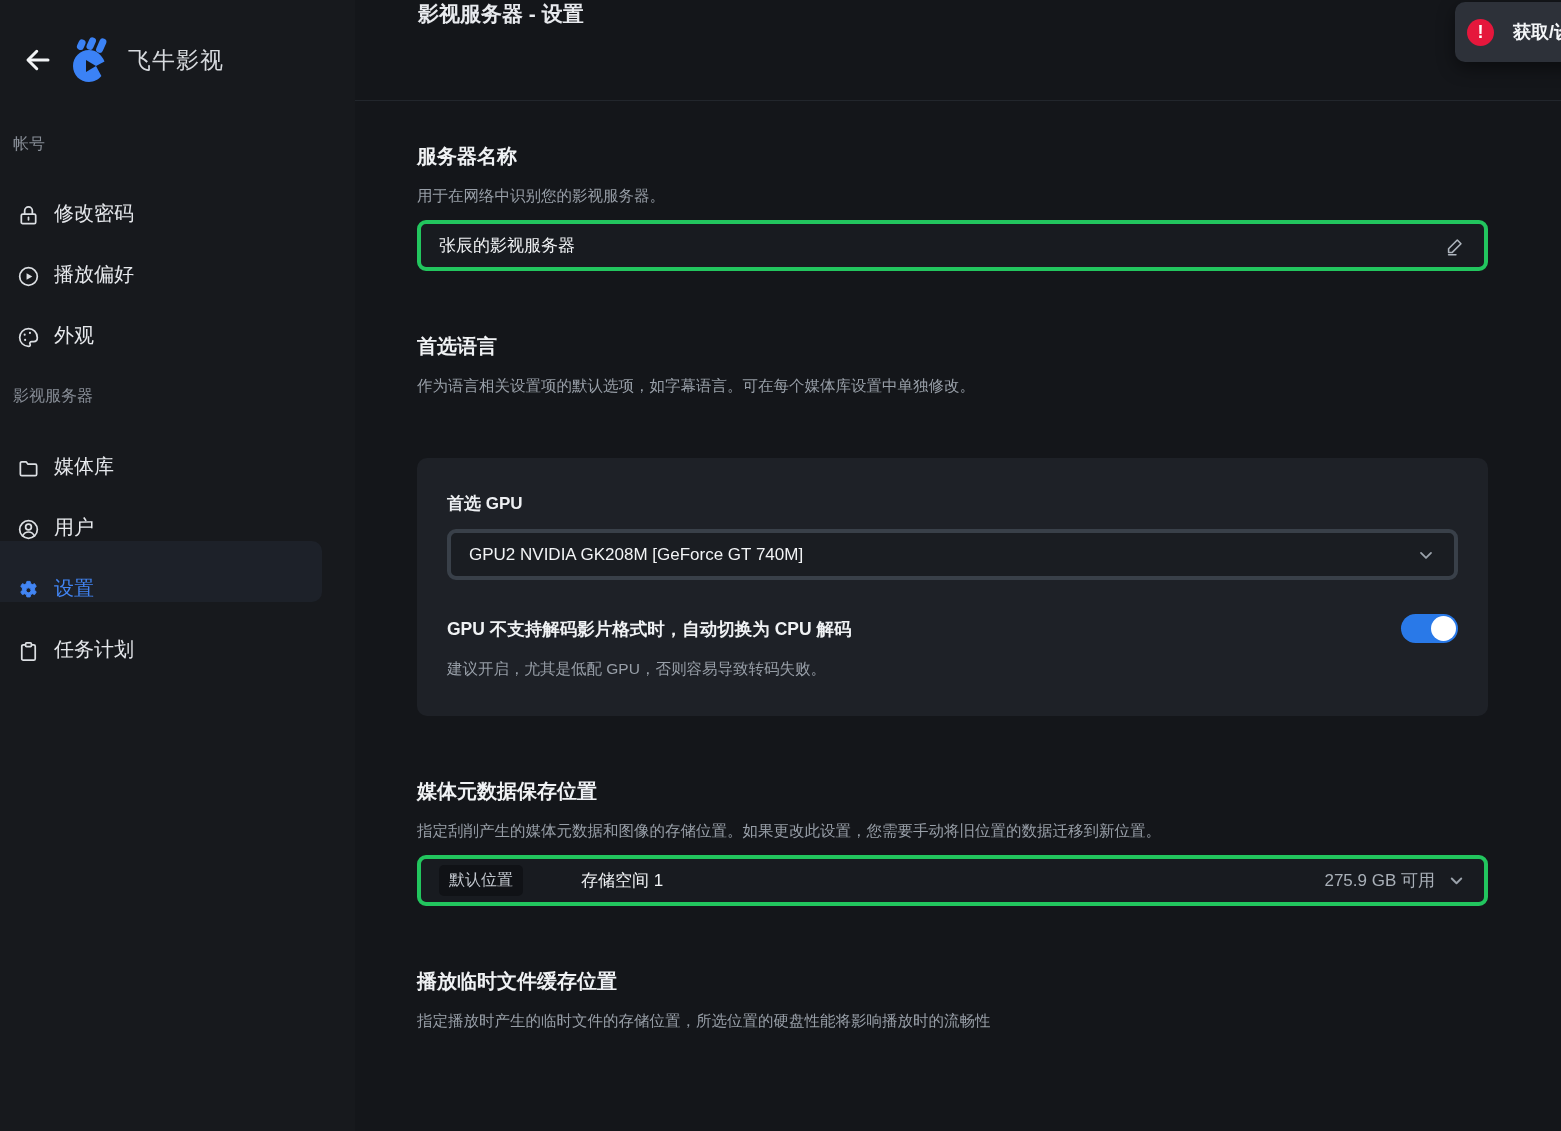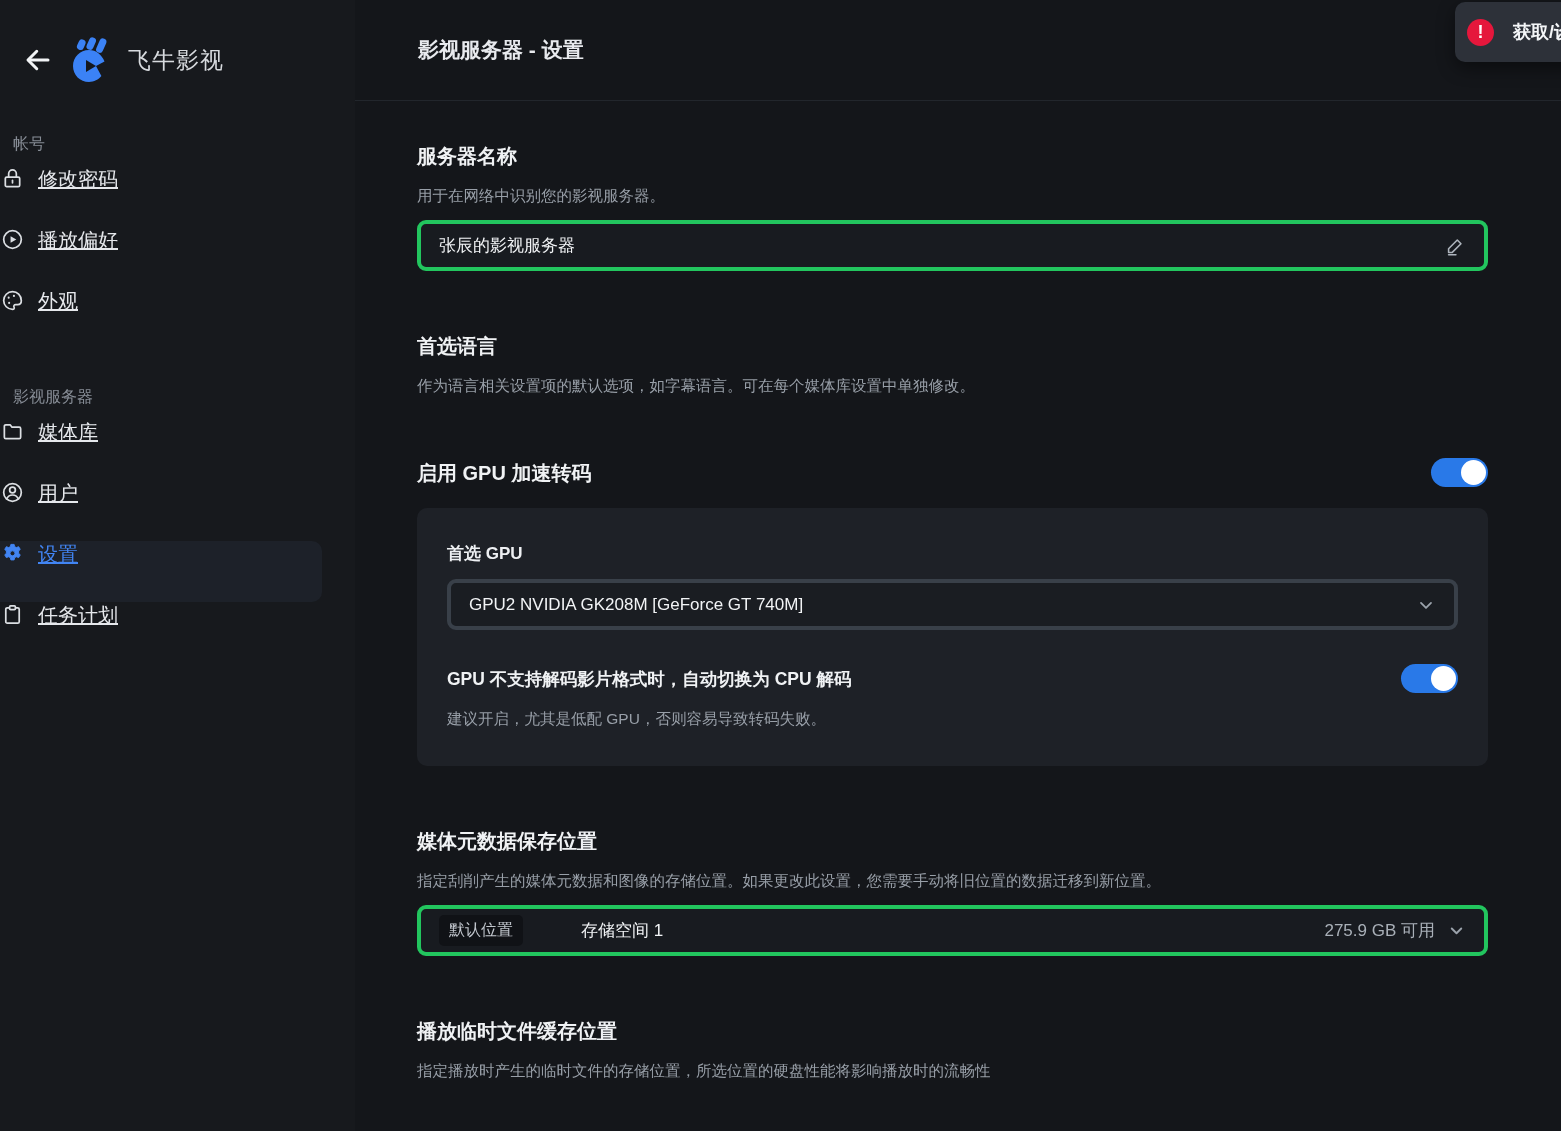--- a/index.html
+++ b/index.html
@@ -27,39 +27,38 @@
     cursor: pointer; color: #f2f4f6;
   }
   .logo-mark { margin-left: 8px; display: flex; align-items: center; }
   .app-name { margin-left: 16px; font-size: 23px; color: #d7dade; letter-spacing: 1px; }
 
   .side-label {
     color: #878d96; font-size: 16px;
     padding: 0 0 0 13px; margin-top: 12px; margin-bottom: 10px;
     height: 24px; line-height: 24px;
   }
-  .side-group-gap { margin-top: 36px; }
+  .side-group-gap { margin-top: 36px; font-family: Liberation Mono, monospace; }
   .side-item {
-    height: 61px; display: flex; align-items: flex-start;
-    cursor: pointer;
+    height: 61px; display: flex; align-items: flex-end;
+    padding-left: 16px; cursor: pointer;
     color: #e6e8ec; font-size: 20px;
     width: 322px;
     border-radius: 0 10px 10px 0;
-    text-decoration: underline;
   }
   .side-item .icn { width: 24px; height: 24px; margin-right: 14px; display: flex; align-items: center; justify-content: center; }
   .side-item.active { background: #1d2129; color: #4285f4; }
   .side-item svg { stroke: #dcdfe3; }
   .side-item.active svg { stroke: #4285f4; }
 
   
   .main { flex: 1; display: flex; flex-direction: column; background: #14161a; position: relative; }
   .main-header {
     height: 101px; flex-shrink: 0;
-    display: flex; align-items: center;
+    display: flex; align-items: flex-start;
     padding-left: 63px;
     border-bottom: 1px solid #22262c;
   }
   .page-title { font-size: 21px; font-weight: 600; color: #e8eaee; }
 
   .content { flex: 1; padding: 42px 73px 0 62px; overflow: hidden; }
 
   .section { margin-bottom: 62px; }
   .sec-title { font-size: 20px; font-weight: 700; color: #f0f2f4; line-height: 26px; }
   .sec-desc { font-size: 15.5px; color: #989fa8; margin-top: 16px; line-height: 21px; }
@@ -266,26 +265,20 @@
         </span>
       </div>
     </div>
 
     <div class="section">
       <div class="sec-title">首选语言</div>
       <div class="sec-desc">作为语言相关设置项的默认选项，如字幕语言。可在每个媒体库设置中单独修改。</div>
     </div>
 
     <div class="section">
-      <div class="toggle-row">
-        <div class="sec-title">启用 GPU 加速转码</div>
-        <div class="toggle">
-            <div class="knob"></div>
-          </div>
-      </div>
 
       <div class="card">
         <div class="card-label">首选 GPU</div>
         <div class="field-box select-box">
           <span>GPU2 NVIDIA GK208M [GeForce GT 740M]</span>
           <span class="icon-right">
             <svg width="20" height="20" viewBox="0 0 24 24" fill="none" stroke="#9aa2ab" stroke-width="2.2" stroke-linecap="round" stroke-linejoin="round">
               <polyline points="6 9.5 12 15.5 18 9.5"></polyline>
             </svg>
           </span>

